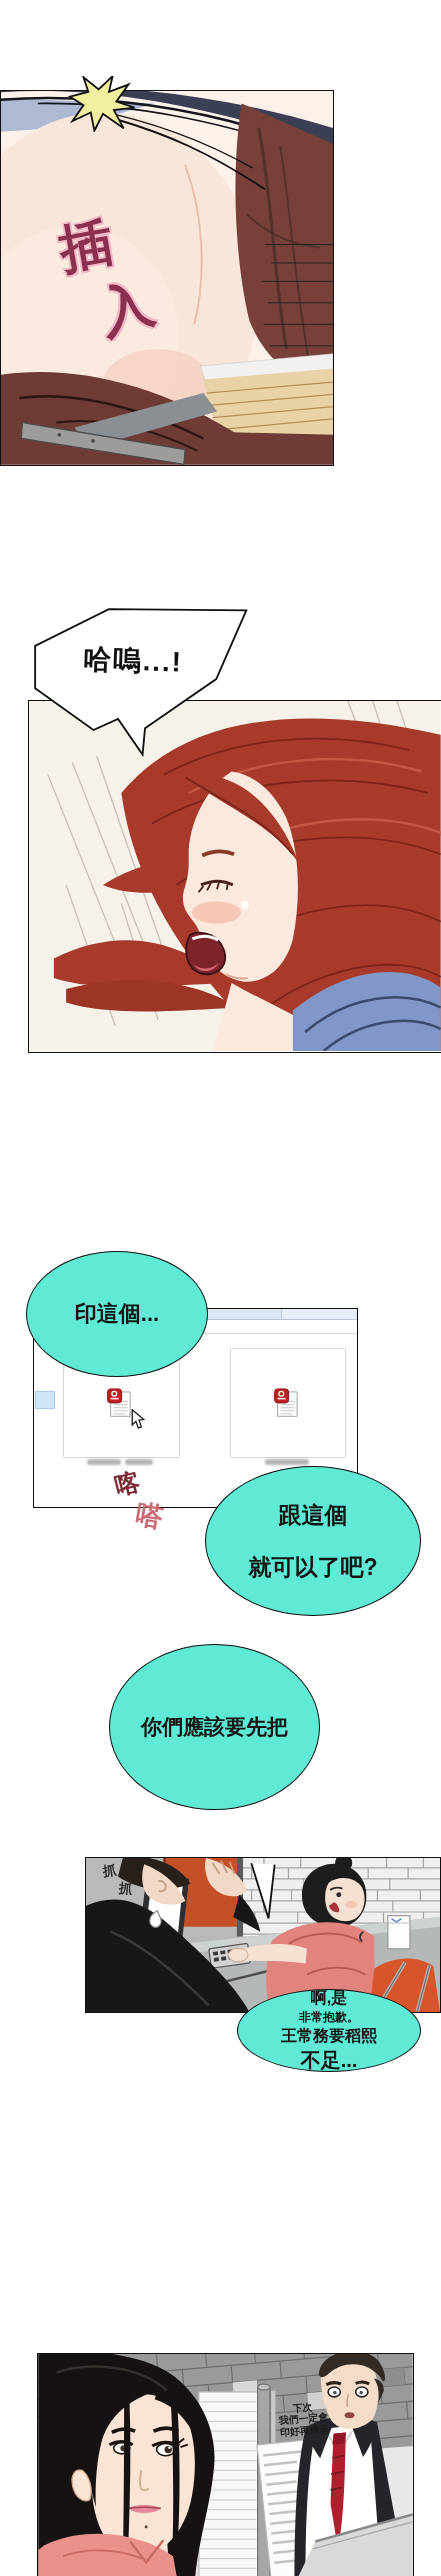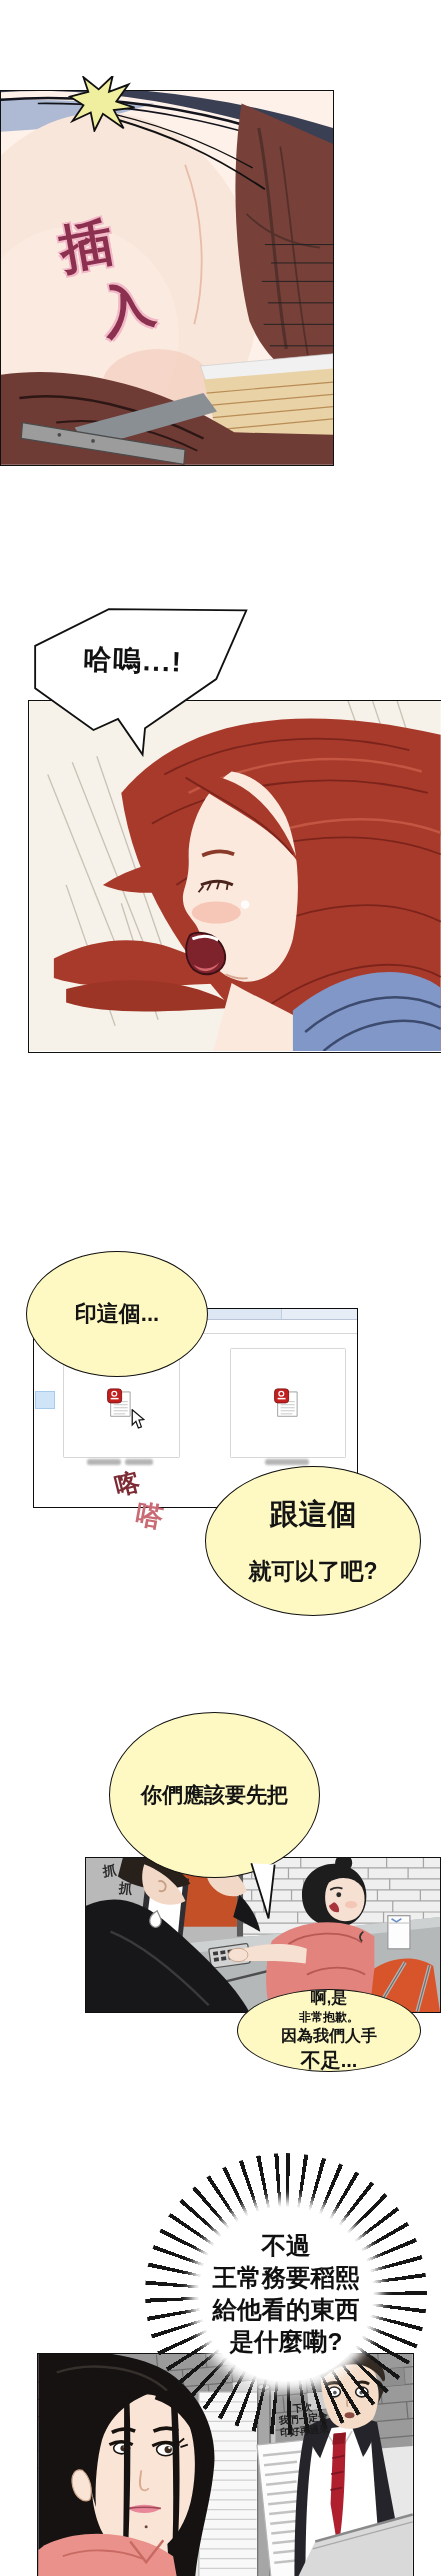--- a/index.html
+++ b/index.html
@@ -2,21 +2,21 @@
 <html style="font-size:9.8px"><head>
 <meta charset="utf-8">
 <style>
   html,body{margin:0;padding:0;background:#ffffff;}
   #page{position:relative;width:442px;height:2576px;background:#fff;overflow:hidden;
         font-family:"Liberation Sans","DejaVu Sans",sans-serif;color:#111;}
   .abs{position:absolute;}
   .panel{position:absolute;border:1.2px solid #101010;box-sizing:border-box;overflow:hidden;background:#fff;}
   .panel svg{display:block;}
   
-  .bubble{position:absolute;background:#fef9c3;border:1.8px solid #111;border-radius:50%;
+  .bubble{position:absolute;background:#5eead4;border:1.8px solid #111;border-radius:50%;
           display:flex;flex-direction:column;align-items:center;justify-content:center;
           text-align:center;box-sizing:border-box;z-index:30;}
   .bubble .ln{white-space:nowrap;font-weight:bold;color:#141414;}
   
   #bubble-gasp{z-index:30;}
   #gasp-text{z-index:31;font-weight:bold;transform:rotate(2deg);letter-spacing:1.8px;}
   
   .sfx{position:absolute;font-weight:bold;z-index:32;white-space:nowrap;}
   
   #file-window{position:absolute;left:32.5px;top:1308px;width:325px;height:200px;background:#fff;
@@ -234,25 +234,25 @@
     <div class="fname" style="left:231px;width:44px;"></div>
     <svg class="abs" style="left:97px;top:100px;" width="14.7" height="21" viewBox="0 0 24 34">
       <polygon points="2,1 2,26 8,20 12,31 17,29 13,18 21,17" fill="#ffffff" stroke="#111" stroke-width="2"></polygon>
     </svg>
   </div>
 
   <div class="sfx" style="left:115px;top:1467px;font-size:24.5px;color:#7c2a33;transform:rotate(-14deg);">喀</div>
   <div class="sfx" style="left:136px;top:1498px;font-size:27px;color:#c96a74;transform:rotate(10deg);">嗒</div>
 
   <div class="bubble" id="bubble-withthis" style="left:205px;top:1466px;width:216px;height:150px;">
-    <div class="ln" style="font-size:29px;">跟這個</div>
+    <div class="ln" style="font-size:23px;">跟這個</div>
     <div class="ln" style="font-size:23px;margin-top:21px;">就可以了吧?</div>
   </div>
 
-  <div class="bubble" id="bubble-should" style="left:109px;top:1712px;width:211px;height:166px;z-index:31;">
+  <div class="bubble" id="bubble-should" style="left:109px;top:1644px;width:211px;height:166px;z-index:31;">
     <div class="ln" style="font-size:21px;">你們應該要先把</div>
   </div>
   <svg class="tail-svg" style="left:244px;top:1862px;" width="38" height="59" viewBox="0 0 62 96">
     <polygon points="12,2 40,92 50,4" fill="#ffffff"></polygon>
     <path d="M12,2 L40,92 L50,4" fill="none" stroke="#111" stroke-width="3"></path>
   </svg>
 
   <div class="panel" id="panel3" style="left:85px;top:1857px;width:356px;height:156px;">
     <svg width="354" height="154" viewBox="0 0 577 251">
       <rect x="0" y="0" width="577" height="251" fill="#b9b9b9"></rect>
@@ -363,21 +363,21 @@
 
       <path d="M116,86 C120,96 126,102 120,110 C114,116 104,112 104,102 C104,94 110,90 116,86 Z" fill="#ffffff" stroke="#8a8a8a" stroke-width="2"></path>
     </svg>
     <div class="sfx" style="left:17px;top:3.7px;font-size:13.5px;color:#2b2b2b;transform:rotate(-8deg);">抓</div>
     <div class="sfx" style="left:33px;top:22px;font-size:13.5px;color:#2b2b2b;transform:rotate(6deg);">抓</div>
   </div>
 
   <div class="bubble" id="bubble-sorry" style="left:237px;top:1989px;width:184px;height:83px;border-width:1.5px;z-index:31;">
     <div class="ln" style="font-size:16px;">啊,是</div>
     <div class="ln" style="font-size:12px;">非常抱歉。</div>
-    <div class="ln" style="font-size:16px;">因為我們人手</div>
+    <div class="ln" style="font-size:16px;">王常務要稻熙</div>
     <div class="ln" style="font-size:20px;">不足...</div>
   </div>
 
   <div class="panel" id="panel4" style="left:37px;top:2353px;width:377px;height:223px;border-bottom:none;">
     <svg width="375" height="223" viewBox="0 0 611 364">
       <rect x="0" y="0" width="611" height="364" fill="#e8e8e8"></rect>
 
       <polygon points="0,0 611,0 611,150 420,165 0,160" fill="#9a9a9a"></polygon>
       <g transform="rotate(-5 300 80)" stroke="#6f6f6f" stroke-width="2" fill="none">
         <line x1="-20" y1="20" x2="640" y2="20"></line>
@@ -550,30 +550,20 @@
       <path d="M148,60 C152,140 150,240 146,330 L138,330 C140,240 140,140 140,62 Z" fill="#151211"></path>
       <path d="M226,70 C232,150 232,250 226,340 L218,340 C222,250 220,150 216,72 Z" fill="#151211"></path>
 
       <path d="M140,300 L210,300 L214,364 L136,364 Z" fill="#fae4d6"></path>
       <path d="M10,312 C70,282 160,288 220,330 L226,364 L0,364 L0,320 Z" fill="#e9918a"></path>
       <path d="M150,306 L176,340 L204,304" fill="none" stroke="#c96a63" stroke-width="4"></path>
       <path d="M40,330 C80,316 130,318 170,334" stroke="#c96a63" stroke-width="3" fill="none"></path>
     </svg>
   </div>
 
-  <div id="burst">
-    <div id="burst-rays"></div>
-    <div id="burst-core"></div>
-    <div id="burst-text">
-      <div class="ln">不過</div>
-      <div class="ln">王常務要稻熙</div>
-      <div class="ln">給他看的東西</div>
-      <div class="ln">是什麼嘞?</div>
-    </div>
-  </div>
 
   <div id="side-note">
     <div class="ln">下次</div>
     <div class="ln">我們一定會</div>
     <div class="ln">印好再過來</div>
   </div>
 
 </div>
 
 

